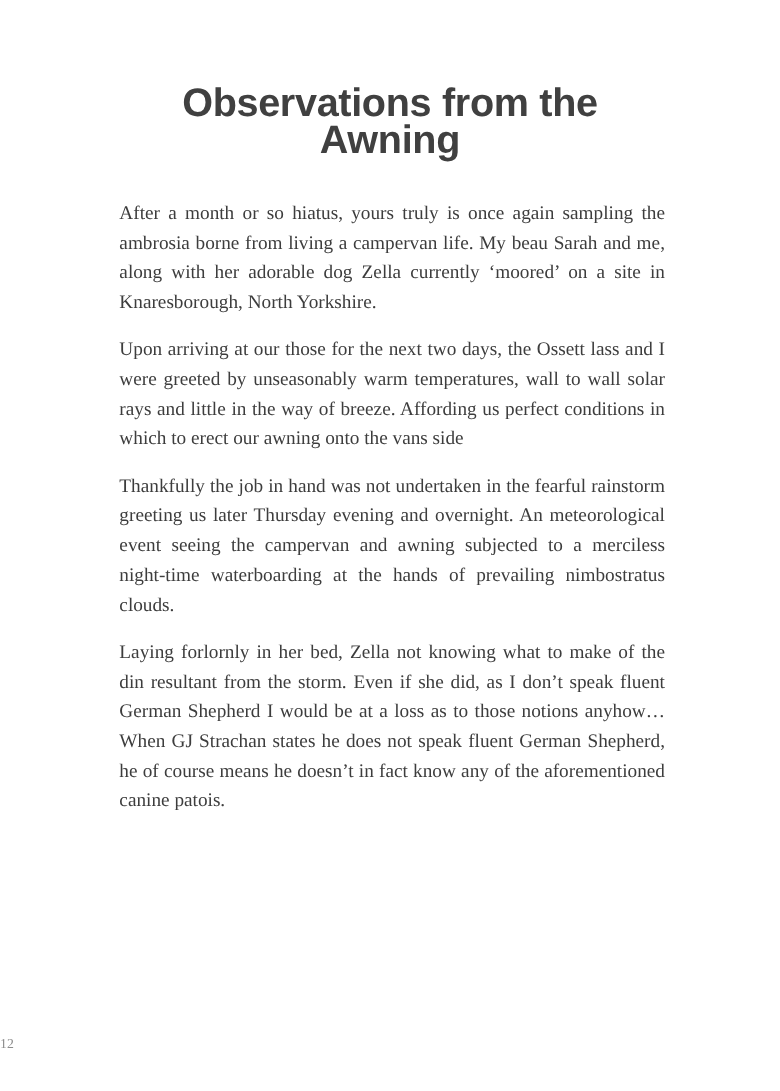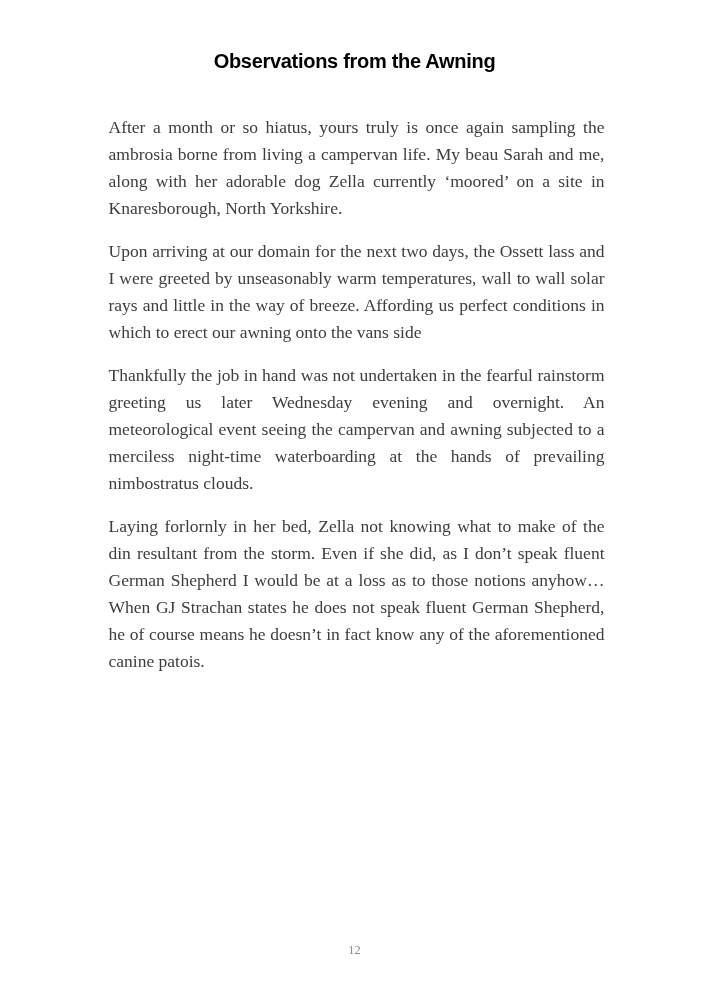--- a/index.html
+++ b/index.html
@@ -13,59 +13,58 @@
     height: 992px;
     background: #ffffff;
     overflow: hidden;
     font-family: "Liberation Serif", serif;
   }
   .doc {
     width: 500px;
     margin: 0 auto;
   }
   .title {
-    margin: 44px 0 36px 0;
+    margin: 76px 0 36px 0;
     font-family: "Liberation Sans", sans-serif;
     font-weight: 700;
-    font-size: 20px;
+    font-size: 36px;
     line-height: 34px;
     text-align: center;
-    color: #000000;
+    color: #404040;
     letter-spacing: -0.3px;
   }
   .body-text p {
     margin: 0 0 16px 4px;
     font-family: "Liberation Serif", serif;
     font-size: 17.5px;
     line-height: 27px;
     text-align: justify;
     color: #3d3d3d;
   }
   .footer {
     position: absolute;
     left: 0;
     bottom: 34px;
     width: 100%;
-    text-align: center;
   }
   .page-number {
     font-family: "Liberation Serif", serif;
     font-size: 12.5px;
     color: #8c8c8c;
   }
 </style>
 </head>
 <body>
 
 <div class="page">
   <div class="doc">
     <h1 class="title">Observations from the Awning</h1>
     <div class="body-text">
       <p>After a month or so hiatus, yours truly is once again sampling the ambrosia borne from living a campervan life. My beau Sarah and me, along with her adorable dog Zella currently ‘moored’ on a site in Knaresborough, North Yorkshire.</p>
-      <p>Upon arriving at our domain for the next two days, the Ossett lass and I were greeted by unseasonably warm temperatures, wall to wall solar rays and little in the way of breeze. Affording us perfect conditions in which to erect our awning onto the vans side</p>
-      <p>Thankfully the job in hand was not undertaken in the fearful rainstorm greeting us later Wednesday evening and overnight. An meteorological event seeing the campervan and awning subjected to a merciless night-time waterboarding at the hands of prevailing nimbostratus clouds.</p>
+      <p>Upon arriving at our those for the next two days, the Ossett lass and I were greeted by unseasonably warm temperatures, wall to wall solar rays and little in the way of breeze. Affording us perfect conditions in which to erect our awning onto the vans side</p>
+      <p>Thankfully the job in hand was not undertaken in the fearful rainstorm greeting us later Thursday evening and overnight. An meteorological event seeing the campervan and awning subjected to a merciless night-time waterboarding at the hands of prevailing nimbostratus clouds.</p>
       <p>Laying forlornly in her bed, Zella not knowing what to make of the din resultant from the storm. Even if she did, as I don’t speak fluent German Shepherd I would be at a loss as to those notions anyhow… When GJ Strachan states he does not speak fluent German Shepherd, he of course means he doesn’t in fact know any of the aforementioned canine patois.</p>
     </div>
   </div>
   <div class="footer">
     <span class="page-number">12</span>
   </div>
 </div>
 
 </body></html>

